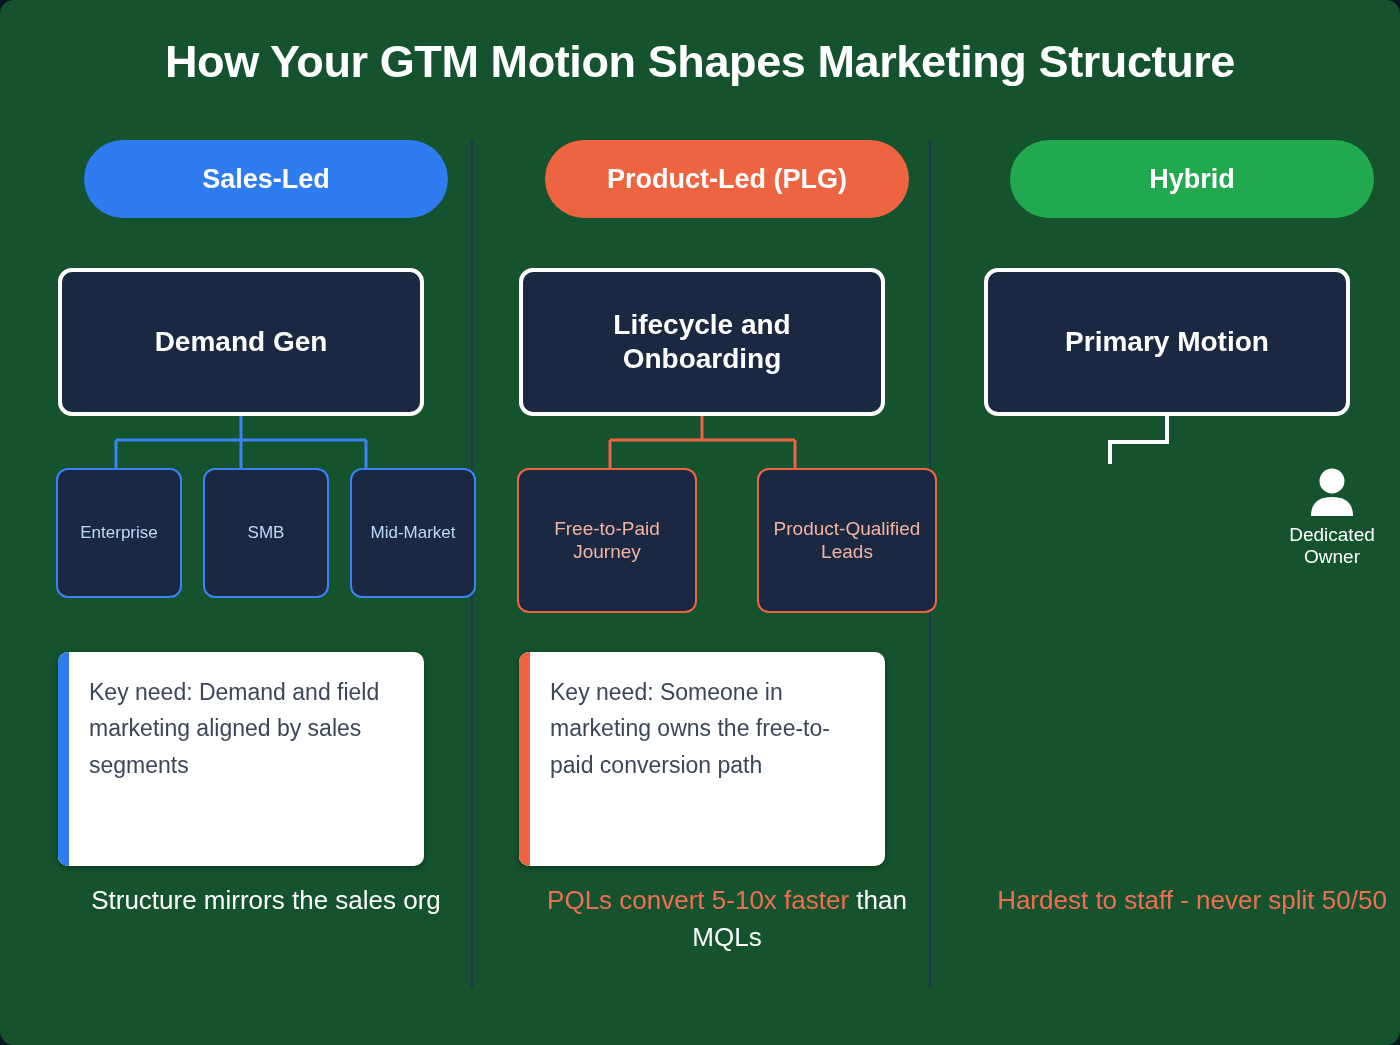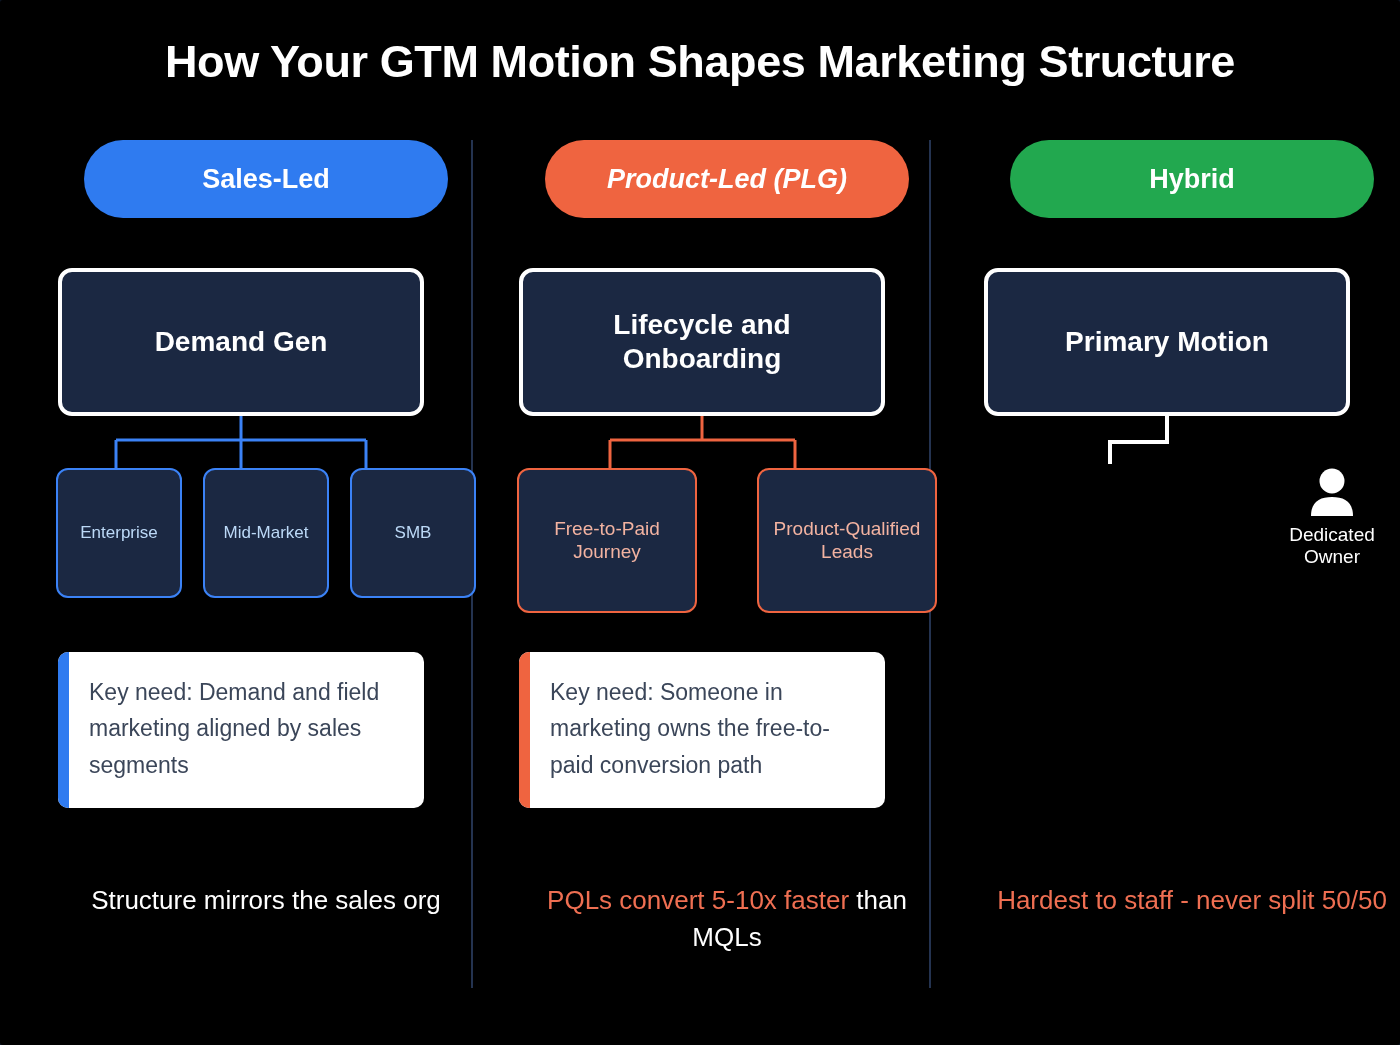--- a/index.html
+++ b/index.html
@@ -5,22 +5,22 @@
   * { margin:0; padding:0; box-sizing:border-box; }
   html, body {
     width:1400px; height:1045px;
     background:#0c1524;
     font-family:"Liberation Sans", sans-serif;
     overflow:hidden;
   }
   .page {
     position:relative;
     width:1400px; height:1045px;
-    background:#000000;
-    border-radius:3px;
+    background:#14532d;
+    border-radius:14px;
   }
 
   
   .title {
     position:absolute;
     top:36px; left:0; width:1400px;
     text-align:center;
     font-size:45px;
     font-weight:bold;
     color:#ffffff;
@@ -56,21 +56,21 @@
     border-radius:40px;
     display:flex;
     align-items:center;
     justify-content:center;
     font-size:27px;
     font-weight:bold;
     color:#ffffff;
     margin:0 auto;
   }
   .c1 .pill { background:#2f7bf0; }
-  .c2 .pill { background:#ef6440;font-style:italic; }
+  .c2 .pill { background:#ef6440; }
   .c3 .pill { background:#22a84f; }
 
   
   .node-top {
     position:absolute;
     top:128px;
     left:2px;
     width:366px;
     height:148px;
     background:#1b2842;
@@ -162,21 +162,21 @@
   .owner-label {
     font-size:19px;
     color:#ffffff;
     line-height:1.15;
   }
 
   
   .keycard {
     position:absolute;
     top:512px; left:2px;
-    width:366px; height:156px;
+    width:366px; height:214px;
     background:#ffffff;
     border-radius:10px;
     display:flex;
     overflow:hidden;
     box-shadow:0 2px 6px rgba(0,0,0,0.35);
   }
   .keybar { width:11px; height:100%; flex:0 0 11px; }
   .c1 .keybar { background:#2f7bf0; }
   .c2 .keybar { background:#ef6440; }
   .c3 .keybar { background:#22a84f; }
@@ -215,22 +215,22 @@
     <div class="pill">Sales-Led</div>
 
     <div class="node-top">Demand Gen</div>
 
     <svg class="connectors" viewBox="0 0 420 64" width="420" height="64">
       <path d="M185 0 L185 24 M60 24 L310 24 M60 24 L60 52 M185 24 L185 52 M310 24 L310 52" stroke="#3b82f6" stroke-width="3" fill="none"></path>
     </svg>
 
     <div class="sub-row">
       <div class="sub-node">Enterprise</div>
+      <div class="sub-node">SMB</div>
       <div class="sub-node">Mid-Market</div>
-      <div class="sub-node">SMB</div>
     </div>
 
     <div class="keycard">
       <div class="keybar"></div>
       <div class="keytext">Key need: Demand and field marketing aligned by sales segments</div>
     </div>
 
     <div class="footer">
       <span>Structure mirrors the sales org</span>
     </div>

